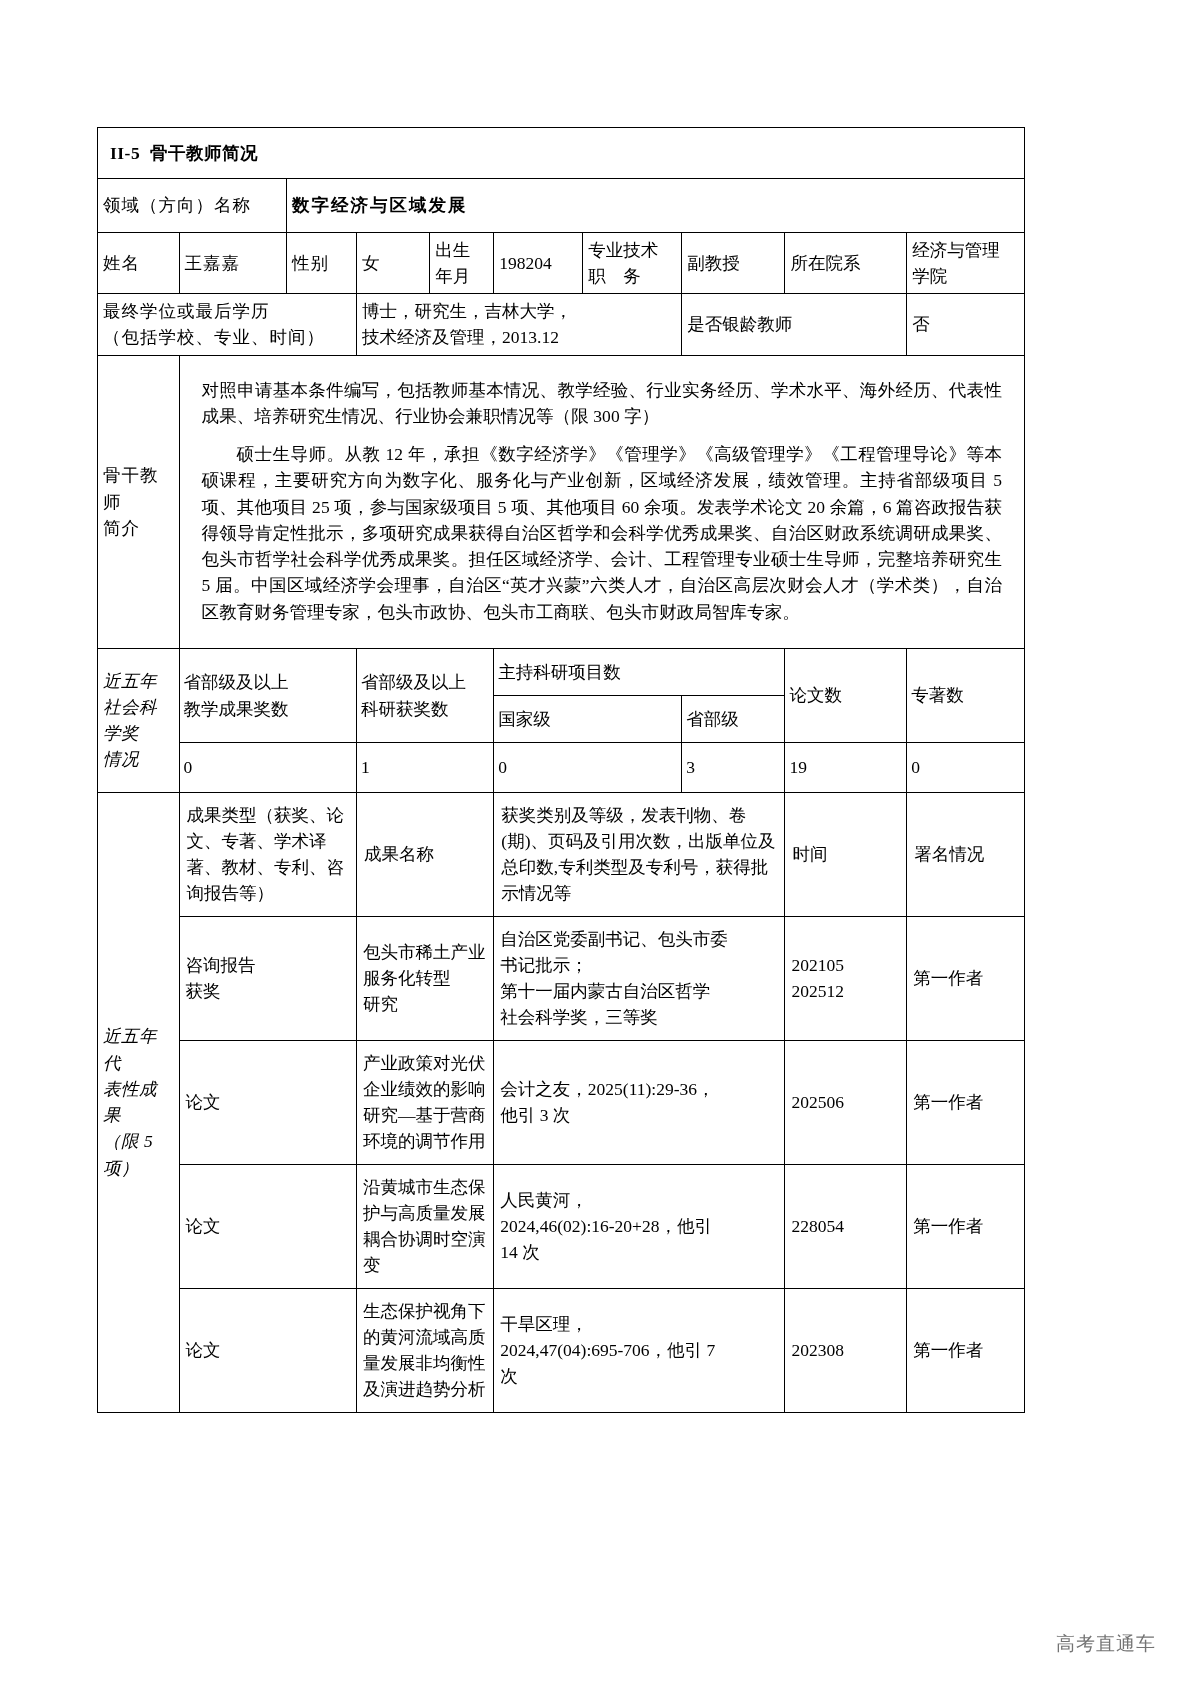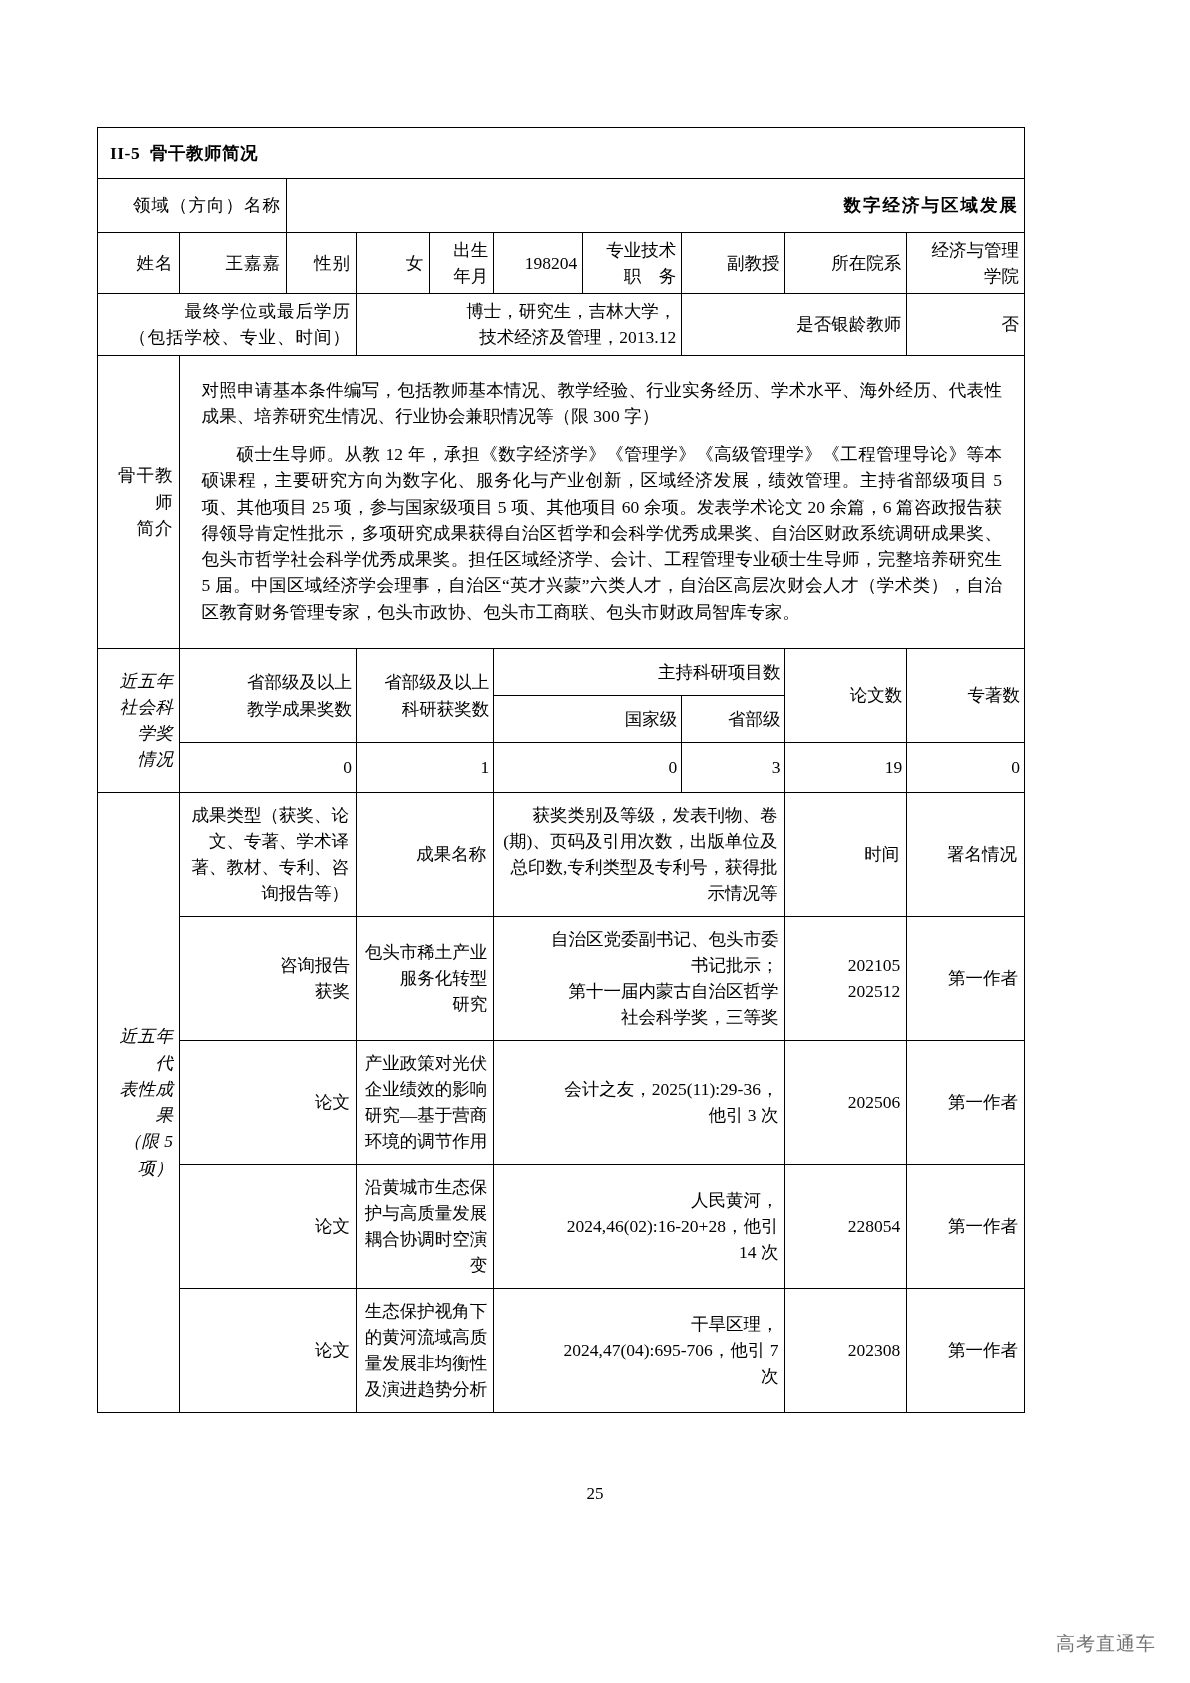--- a/index.html
+++ b/index.html
@@ -29,21 +29,21 @@
   }
   table.form {
     width: 928px;
     border-collapse: collapse;
     table-layout: fixed;
   }
   table.form td {
     border: 1px solid #000000;
     padding: 4px 5px;
     vertical-align: middle;
-    text-align: right;
+    text-align: left;
     font-size: 17.5px;
     line-height: 1.5;
     font-family: "Liberation Serif", "DejaVu Serif", serif;
   }
   .sec-title {
     text-align: left !important;
     font-weight: bold;
     font-size: 18px;
     padding: 12px 10px 12px 12px !important;
     letter-spacing: 0.5px;
@@ -320,16 +320,15 @@
           <div>次</div>
         </td>
         <td class="ach-cell nowrapnum">202308</td>
         <td class="ach-cell">第一作者</td>
       </tr>
 
     </tbody>
       </table>
   </div>
 
-  <div class="page-number">25</div>
   <div class="watermark">高考直通车</div>
 
 </div>
 
 </body></html>

